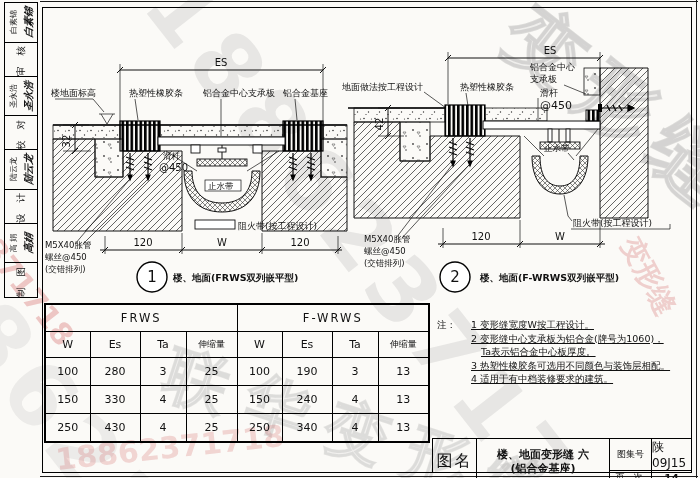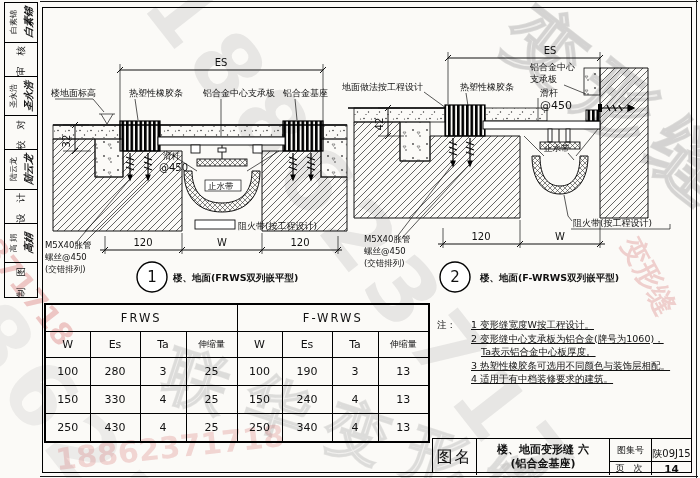--- a/index.html
+++ b/index.html
@@ -57,21 +57,21 @@
   .notes .body{margin-left:34px;text-decoration:underline;}
   .notes .indent2{padding-left:10px;}
   
   .tblock{position:absolute;left:432px;top:438px;width:260px;height:35px;border:1.8px solid #000;
           box-sizing:border-box;display:grid;grid-template-columns:44px 133px 42px 1fr;
           grid-template-rows:1fr 1fr;z-index:2;}
   .tblock>div{display:flex;align-items:center;justify-content:center;box-sizing:border-box;}
   .tb-name{grid-row:1/3;border-right:1.2px solid #000;font-size:16px;letter-spacing:2px;text-align:right;}
   .tb-title{grid-row:1/3;border-right:1.2px solid #000;flex-direction:column;font-size:11px;font-weight:bold;line-height:14px;}
   .tb-albl{border-right:1.2px solid #000;border-bottom:1.2px solid #000;font-size:9px;text-align:right;}
-  .tb-aval{border-bottom:1.2px solid #000;font-size:10px;margin-top:8px;}
+  .tb-aval{border-bottom:1.2px solid #000;font-size:12px;}
   .tb-plbl{border-right:1.2px solid #000;font-size:9px;letter-spacing:3px;}
   .tb-pval{font-size:10.5px;font-weight:bold;}
 </style>
 </head>
 <body>
 
 <div class="wm wm-digits1">18862371718</div>
 <div class="wm wm-digits2">18862371718</div>
 <div class="wm wm-brand1">变形缝</div>
 <div class="wm wm-brand2">联华变形缝</div>

